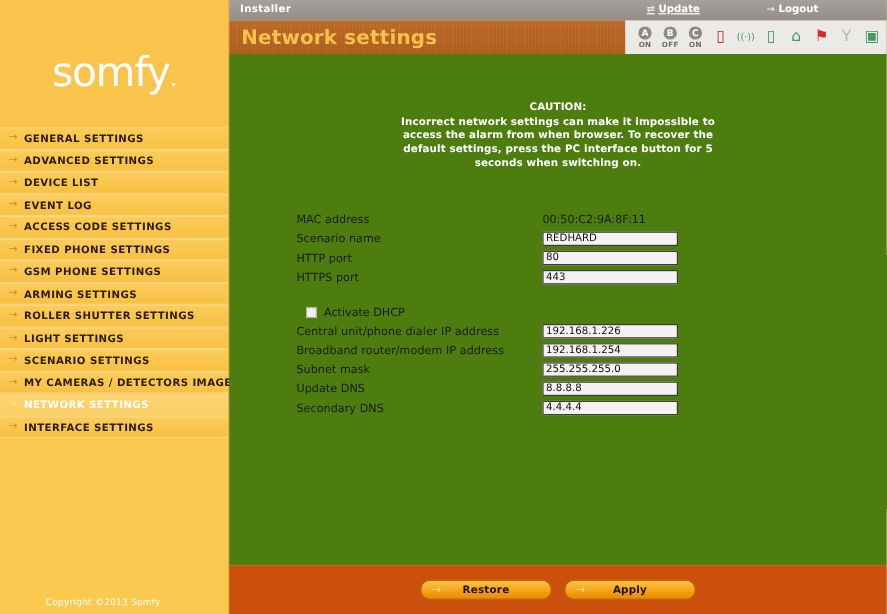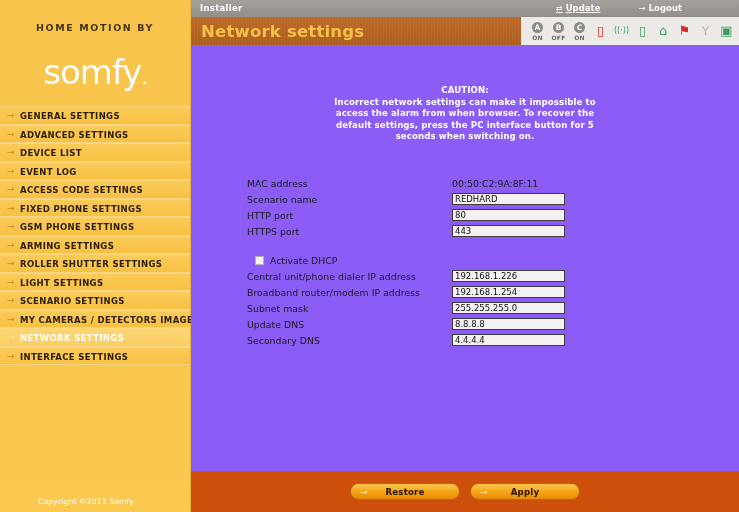--- a/index.html
+++ b/index.html
@@ -79,21 +79,21 @@
   #topbar .installer {
     position: absolute; left: 9px; top: 3px;
     font-size: 8.5px; font-weight: bold; letter-spacing: 0.3px;
   }
   .toplink {
     position: absolute; top: 3px;
     font-size: 8.5px; font-weight: bold; color:#ffffff;
     cursor: pointer; white-space: nowrap;
   }
   .toplink .ticon { color:#efe9e3; margin-right: 3px; font-size: 8px; }
-  #link-update { left: 365px; text-decoration: underline; }
+  #link-update { left: 348px; text-decoration: underline; }
   #link-logout { left: 448px; }
 
   #titlebar {
     position: absolute; left: 191px; top: 17px;
     width: 548px; height: 28px;
     background:
       repeating-linear-gradient(90deg, rgba(255,255,255,0.045) 0 1px, rgba(0,0,0,0.0) 1px 3px),
       linear-gradient(180deg,#bb6a28 0%, #ad5d1d 100%);
   }
   #page-title {
@@ -123,21 +123,21 @@
   .ab-label { font-size: 6px; font-weight: bold; color: #6d6964; margin-top: 1px; letter-spacing: 0.2px; }
   .glyph { font-size: 13px; line-height: 14px; }
   .g-red { color: #d7262c; }
   .g-green { color: #3f9b62; }
   .g-gray { color: #b9b5b0; }
 
   
   #content {
     position: absolute; left: 191px; top: 45px;
     width: 548px; height: 426px;
-    background: #8b5cf6;
+    background: #4d7c0f;
   }
   #caution {
     margin: 40px 0 0 0; text-align: center;
     color: #ffffff; font-size: 8.6px; font-weight: bold;
     line-height: 11.5px; letter-spacing: 0.1px;
   }
   #caution .ctitle { display: block; }
 
   #form { position: absolute; left: 56px; top: 130px; width: 420px; }
   .frow {
@@ -189,21 +189,20 @@
     font-size: 9px; color: #fde6b0; font-weight: normal;
   }
 </style>
 </head>
 <body>
 
 <div id="app">
 
   <div id="sidebar">
     <div id="logo-box">
-      <div class="logo-top">HOME MOTION BY</div>
       <div class="logo-main">
         <span>somfy</span><span class="dot">.</span>
       </div>
     </div>
 
     <div id="nav">
         <div class="nav-item"><span class="arrow">→</span><span>General settings</span></div>
         <div class="nav-item"><span class="arrow">→</span><span>Advanced settings</span></div>
         <div class="nav-item"><span class="arrow">→</span><span>Device list</span></div>
         <div class="nav-item"><span class="arrow">→</span><span>Event log</span></div>

